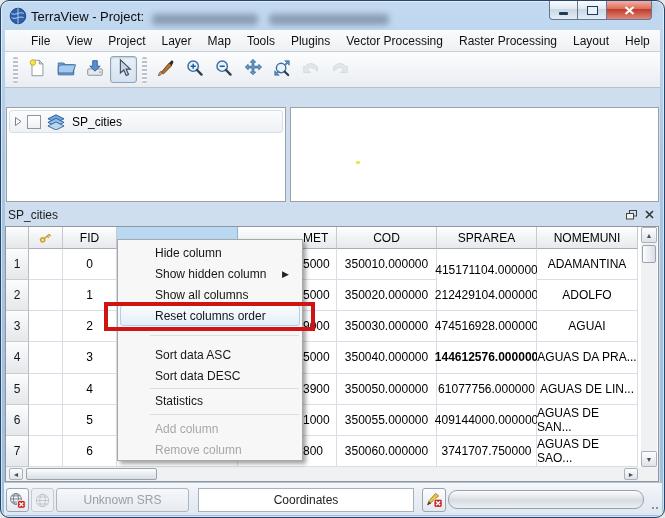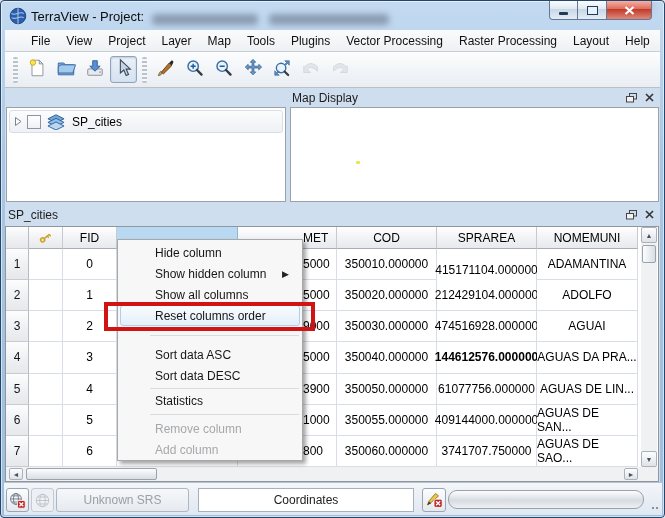--- a/index.html
+++ b/index.html
@@ -1,16 +1,16 @@
 <!DOCTYPE html>
 <html><head>
 <meta charset="utf-8">
 <style>
   html,body{margin:0;padding:0;background:#e8e8e8;font-family:"Liberation Sans",sans-serif;}
-  #win{position:relative;width:663px;height:516px;border:1px solid #26456a;border-radius:4px;
+  #win{position:relative;width:663px;height:516px;border:1px solid #26456a;border-radius:9px;
        background:linear-gradient(#c3daf1,#a9c7e4 30%,#9dbede);overflow:hidden;
        box-shadow:inset 0 0 0 1px rgba(255,255,255,.55);}
   
   #titlebar{position:absolute;left:0;top:0;width:100%;height:29px;}
   .app-icon{position:absolute;left:8px;top:6px;width:18px;height:18px;}
   .title-text{position:absolute;left:30px;top:8px;font-size:13px;color:#0d0d0d;}
   .redact{position:absolute;background:#5d6b7e;opacity:.55;filter:blur(3px);border-radius:4px;}
   .redact.r1{left:151px;top:13px;width:106px;height:11px;}
   .redact.r2{left:268px;top:13px;width:120px;height:11px;}
   .redact.r3{left:556px;top:1px;width:95px;height:9px;opacity:.4;filter:blur(4px);}
@@ -242,34 +242,20 @@
         <span class="checkbox"></span>
         <svg width="20" height="17" viewBox="0 0 22 19" style="margin-left:5px;">
           <path d="M2 6.5L11 2l9 4.5L11 11z" fill="#6fa8dc" stroke="#2a5a96"></path>
           <path d="M2 10.5L11 6l9 4.5L11 15z" fill="#93c0e8" stroke="#2a5a96"></path>
           <path d="M2 14.5L11 10l9 4.5L11 19z" fill="#bcd8f0" stroke="#2a5a96"></path>
         </svg>
         <span class="tree-label">SP_cities</span>
       </div>
     </div>
 
-    <div class="panel-title" style="left:284px;top:0;width:371px;">
-      <span class="pt-label">Map Display</span>
-      <span class="dockbtn">
-          <svg width="11" height="10" viewBox="0 0 11 10">
-            <rect x="3.5" y="0.5" width="7" height="5.5" fill="none" stroke="#444"></rect>
-            <rect x="0.5" y="3.5" width="7" height="5.5" fill="#f2f2f2" stroke="#444"></rect>
-          </svg>
-        </span>
-      <span class="dockbtn">
-          <svg width="9" height="9" viewBox="0 0 9 9">
-            <path d="M1 1l7 7M8 1L1 8" stroke="#333" stroke-width="1.6"></path>
-          </svg>
-        </span>
-    </div>
     <div class="panel-body" style="left:285px;top:19px;width:369px;height:95px;">
       <div class="yellow-dot"></div>
     </div>
 
     <div class="panel-title" style="left:0;top:117px;width:655px;">
       <span class="pt-label">SP_cities</span>
       <span class="dockbtn">
           <svg width="11" height="10" viewBox="0 0 11 10">
             <rect x="3.5" y="0.5" width="7" height="5.5" fill="none" stroke="#444"></rect>
             <rect x="0.5" y="3.5" width="7" height="5.5" fill="#f2f2f2" stroke="#444"></rect>
@@ -375,22 +361,22 @@
       </div>
       <div class="cm-item">Sort data ASC</div>
       <div class="cm-item">Sort data DESC</div>
       <div style="height: 4px; display: flex; align-items: center;">
         <div class="cm-sep" style="width: 100%;"></div>
       </div>
       <div class="cm-item">Statistics</div>
       <div style="height: 7px; display: flex; align-items: center;">
         <div class="cm-sep" style="width: 100%;"></div>
       </div>
+      <div class="cm-item disabled">Add column</div>
       <div class="cm-item disabled">Remove column</div>
-      <div class="cm-item disabled">Add column</div>
     </div>
   <div id="redbox" style="border-color: rgb(208, 20, 20);"></div>
 
   <div id="statusbar">
     <div class="st-btn" style="left:2px;width:23px;">
       <svg width="17" height="17" viewBox="0 0 22 22">
         <circle cx="9" cy="9" r="7" fill="#f2f5f7" stroke="#5b6a7a"></circle>
           <ellipse cx="9" cy="9" rx="3.2" ry="7" fill="none" stroke="#5b6a7a"></ellipse>
           <path d="M2 9h14M3.5 5h11M3.5 13h11" stroke="#5b6a7a" fill="none"></path>
         <rect x="11" y="11" width="10" height="10" rx="2" fill="#c32222" stroke="#fff"></rect>

